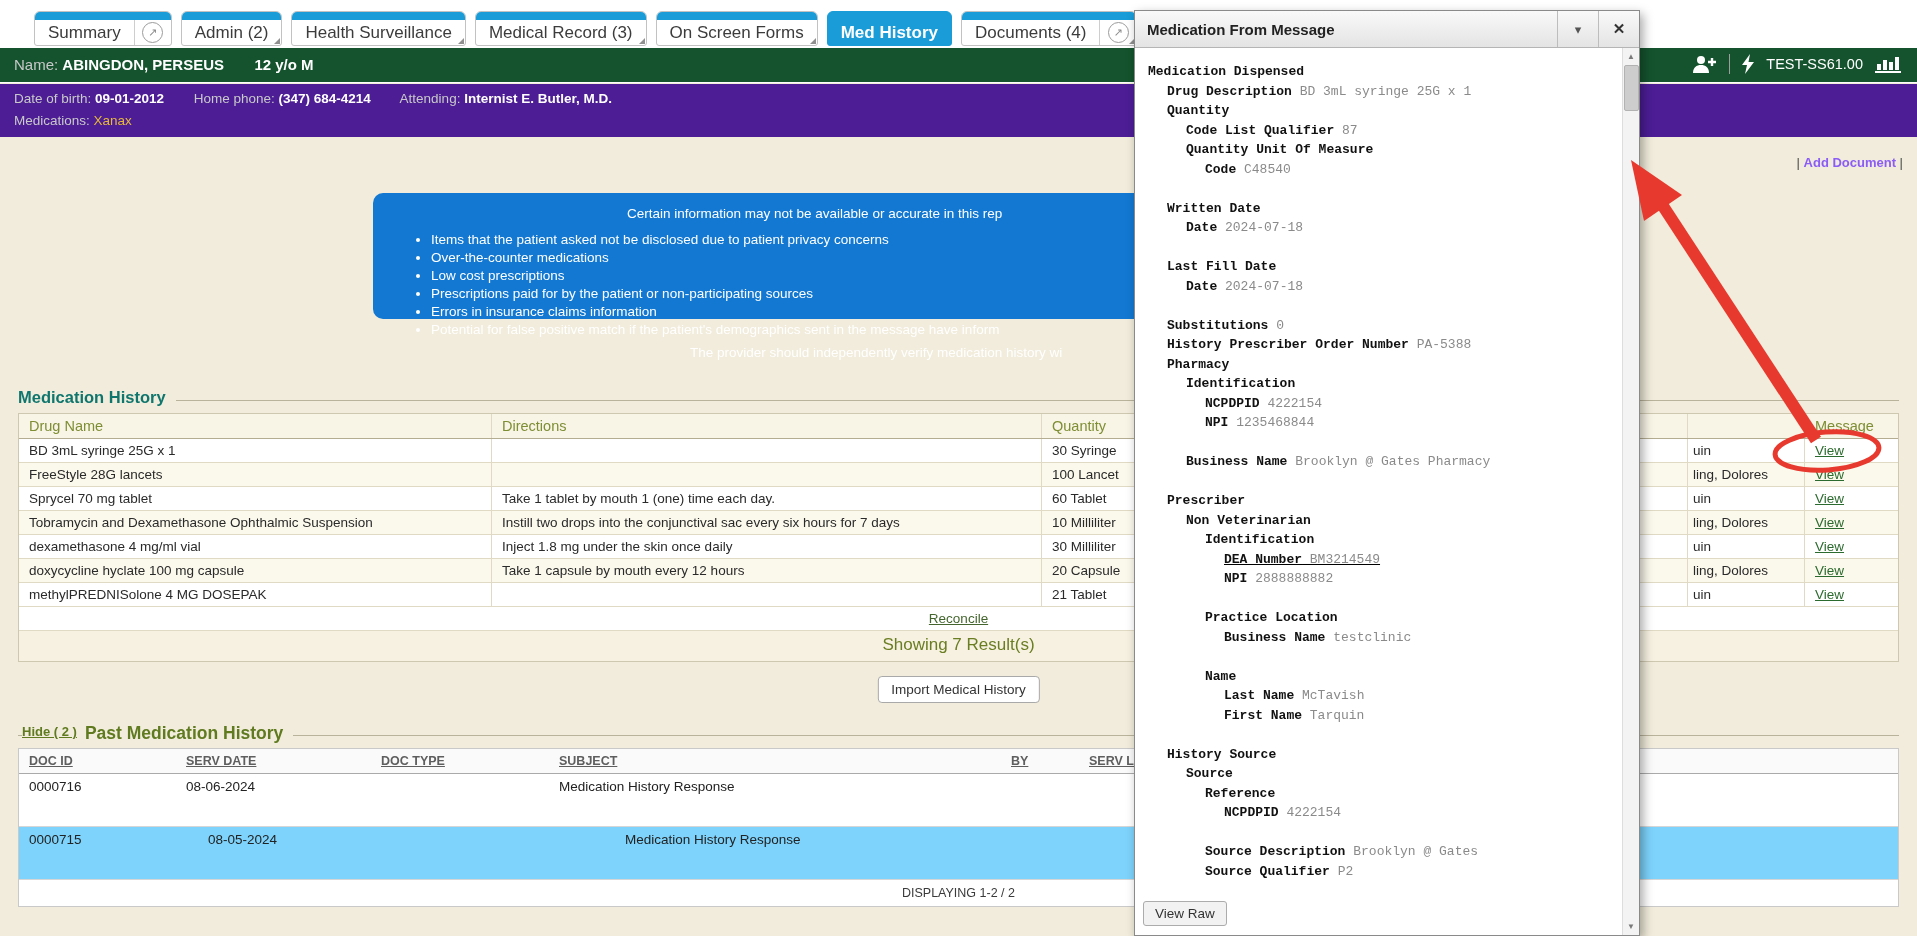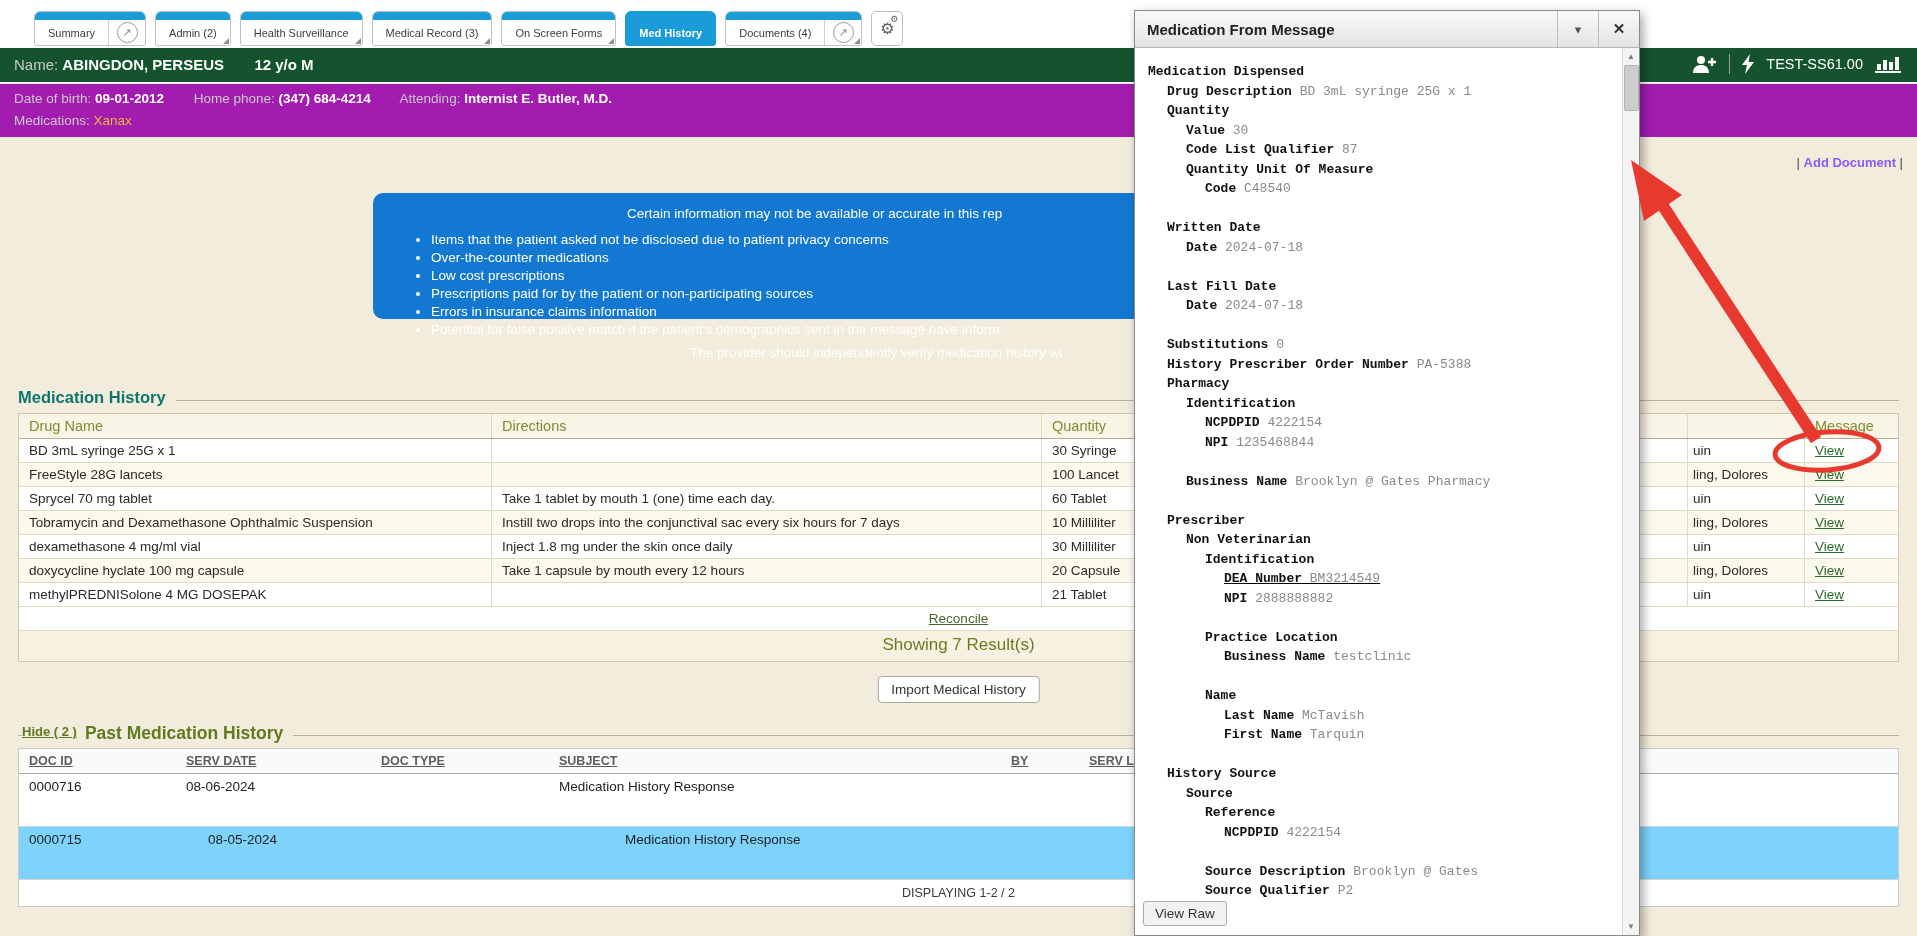--- a/index.html
+++ b/index.html
@@ -5,35 +5,35 @@
   html,body{margin:0;padding:0;}
   body{font-family:"Liberation Sans",sans-serif;background:#dcdcdc;}
   #stage{position:relative;width:1917px;height:936px;background:#f1ecdb;overflow:hidden;}
 
   
   .tabbar{position:absolute;left:0;top:0;width:1917px;height:48px;background:#ffffff;}
   .tabs{position:absolute;left:34px;top:11px;display:flex;gap:9px;align-items:flex-end;}
   .tab{position:relative;display:flex;flex-direction:column;border:1px solid #c2c2c2;border-radius:6px 6px 3px 3px;overflow:hidden;background:#fff;height:35px;box-sizing:border-box;cursor:pointer;}
   .tab .cap{height:8px;background:#199cd8;}
   .tab .cells{flex:1;display:flex;align-items:center;}
-  .tab .lbl{padding:0 13px;font-size:11px;color:#3c3c3c;white-space:nowrap;}
+  .tab .lbl{padding:0 13px;font-size:17px;color:#3c3c3c;white-space:nowrap;}
   .tab .icell{display:flex;align-items:center;justify-content:center;width:36px;align-self:stretch;border-left:1px solid #cecece;}
   .circle-arrow{display:inline-flex;align-items:center;justify-content:center;width:19px;height:19px;border:1.5px solid #9b9b9b;border-radius:50%;color:#8a8a8a;font-size:11px;line-height:1;}
   .tab.active{background:#199cd8;border-color:#199cd8;}
   .tab.active .cap{background:#199cd8;}
   .tab.active .lbl{color:#fff;font-weight:bold;}
   .tab .fold{position:absolute;right:1px;bottom:1px;width:0;height:0;border-left:6px solid transparent;border-bottom:6px solid #8f8f8f;}
   .gearbtn{width:32px;height:35px;border:1px solid #bdbdbd;border-radius:5px;background:#fff;display:flex;align-items:center;justify-content:center;position:relative;cursor:pointer;box-sizing:border-box;}
   .gearbtn .g1{font-size:16px;color:#5f5f5f;line-height:1;}
   .gearbtn .g2{position:absolute;right:4px;top:3px;font-size:9px;color:#5f5f5f;line-height:1;}
 
   
   .bar1{position:absolute;left:0;top:48px;width:1917px;height:35px;background:#14532d;border-bottom:1px solid #fcfcfc;box-sizing:border-box;}
   .bar1 .inner{padding:8px 0 0 14px;font-size:15px;white-space:nowrap;}
-  .bar2{position:absolute;left:0;top:84px;width:1917px;height:53px;background:#a21caf;}
+  .bar2{position:absolute;left:0;top:84px;width:1917px;height:53px;background:#4c1d95;}
   .bar2 .l1{position:absolute;left:14px;top:7px;font-size:13.5px;white-space:nowrap;}
   .bar2 .l2{position:absolute;left:14px;top:29px;font-size:13.5px;white-space:nowrap;}
   .klabel{color:#c9c9c9;}
   .kval{color:#ffffff;font-weight:bold;}
   .gold{color:#e7b93c;font-weight:normal;}
   .sp{display:inline-block;width:22px;}
   .topright{position:absolute;right:16px;top:54px;display:flex;align-items:center;gap:12px;color:#fff;}
   .tr-divider{width:1px;height:20px;background:#9d9d9d;}
   .tr-code{font-size:14.5px;color:#fff;}
   .chart-icon{display:flex;flex-direction:column;align-items:center;cursor:pointer;}
@@ -370,21 +370,20 @@
           <span>▾</span>
         </div>
       <div class="pbtn close">
           <span>✕</span>
         </div>
     </div>
     <div class="pbody" id="popup-lines">
         <div class="pl" style="padding-left: 0px;"><b>Medication Dispensed</b></div>
         <div class="pl" style="padding-left: 19px;"><b>Drug Description</b><span class="v"> BD 3mL syringe 25G x 1</span></div>
         <div class="pl" style="padding-left: 19px;"><b>Quantity</b></div>
-        <div class="pl" style="padding-left: 38px;"><b>Value</b><span class="v"> 30</span></div>
         <div class="pl" style="padding-left: 38px;"><b>Code List Qualifier</b><span class="v"> 87</span></div>
         <div class="pl" style="padding-left: 38px;"><b>Quantity Unit Of Measure</b></div>
         <div class="pl" style="padding-left: 57px;"><b>Code</b><span class="v"> C48540</span></div>
         <div class="pl">&nbsp;</div>
         <div class="pl" style="padding-left: 19px;"><b>Written Date</b></div>
         <div class="pl" style="padding-left: 38px;"><b>Date</b><span class="v"> 2024-07-18</span></div>
         <div class="pl">&nbsp;</div>
         <div class="pl" style="padding-left: 19px;"><b>Last Fill Date</b></div>
         <div class="pl" style="padding-left: 38px;"><b>Date</b><span class="v"> 2024-07-18</span></div>
         <div class="pl">&nbsp;</div>

